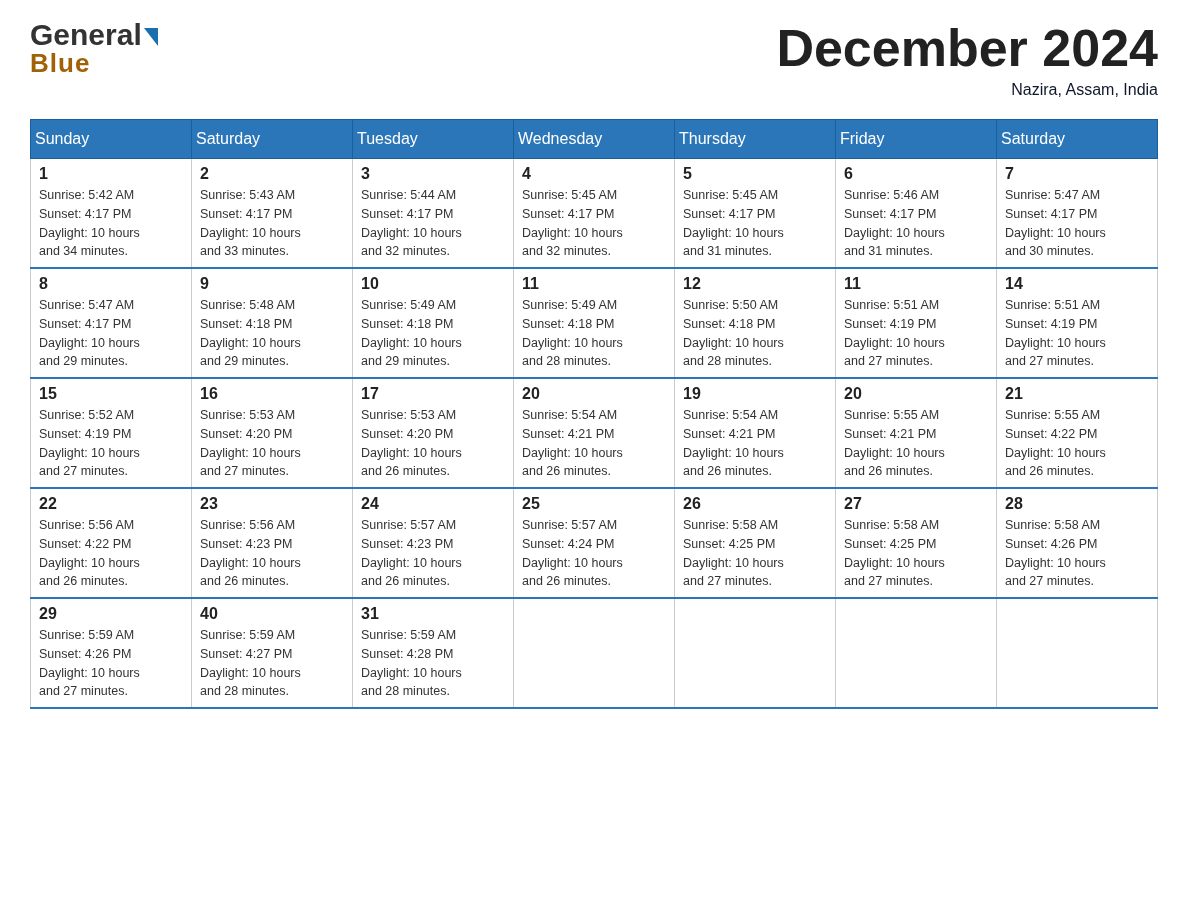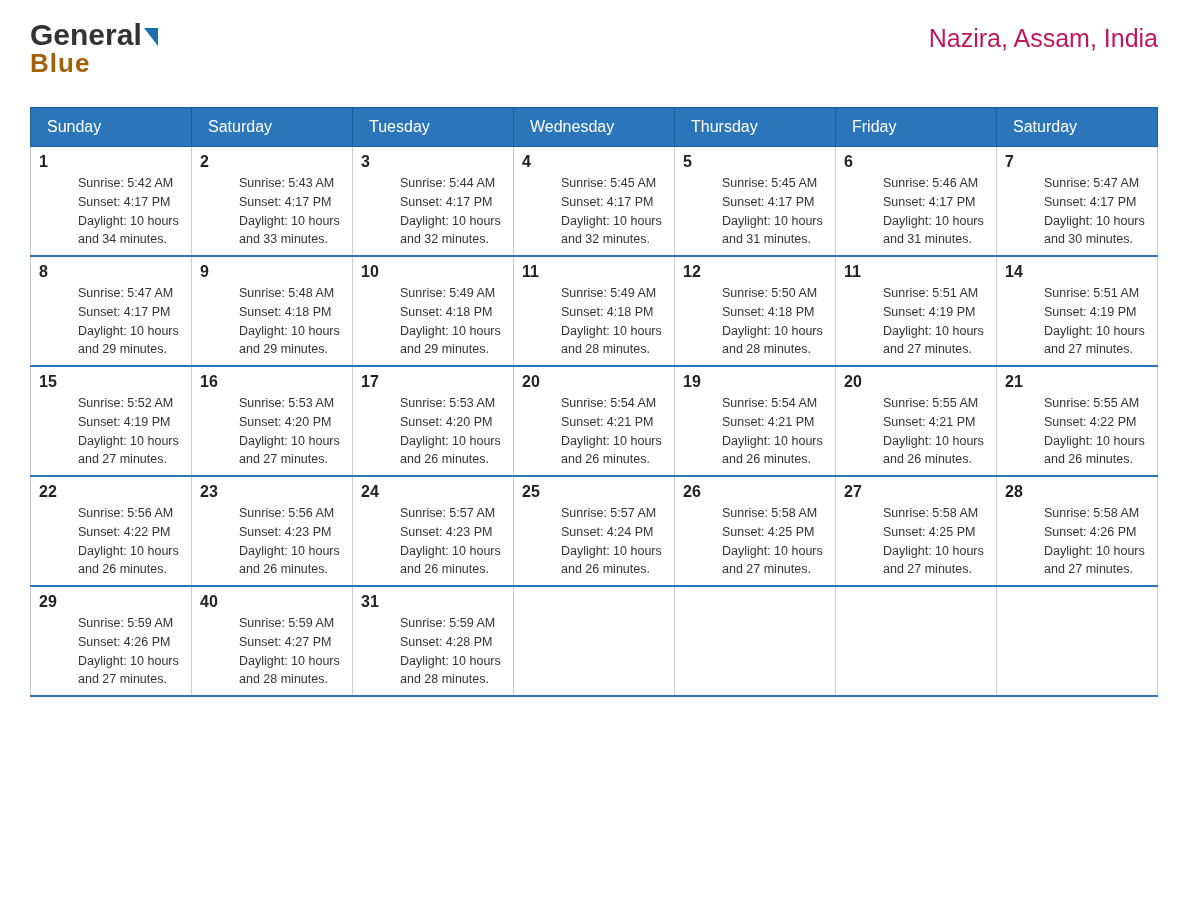--- a/index.html
+++ b/index.html
@@ -7,49 +7,49 @@
       font-family: Arial, Helvetica, sans-serif;
       background: #ffffff;
       padding: 20px 30px;
       width: 1188px;
       min-height: 918px;
     }
     .header-area {
       display: flex;
       justify-content: space-between;
       align-items: flex-start;
-      margin-bottom: 28px;
+      margin-bottom: 20px;
     }
     .logo-area {
       display: flex;
       flex-direction: column;
       align-items: flex-start;
     }
     .title-area {
       text-align: right;
     }
     .cal-title {
       font-size: 52px;
       font-weight: bold;
       color: #222;
       line-height: 1.1;
     }
     .cal-subtitle {
-      font-size: 25px;
-      color: #be185d;
+      font-size: 16px;
+      color: #0f172a;
       margin-top: 4px;
     }
     table {
       width: 100%;
       border-collapse: collapse;
     }
     thead tr th {
       background-color: #2a76b8;
       color: #ffffff;
-      padding: 10px 16px;
+      padding: 10px 4px;
       font-size: 16px;
       font-weight: normal;
       text-align: left;
       border: 1px solid #1a5f9a;
     }
     tbody tr td {
       vertical-align: top;
       border: 1px solid #ccc;
       padding: 6px 8px;
       width: 14.28%;
@@ -61,37 +61,37 @@
     .day-number {
       font-size: 16px;
       font-weight: bold;
       color: #222;
       margin-bottom: 3px;
     }
     .day-info {
       font-size: 12.5px;
       color: #333;
       line-height: 1.5;
-      margin-left: 39px;
     }
     .empty-cell {
       background: #fff;
     }
   </style>
 </head>
 <body>
 
 <div class="header-area">
   <div class="logo-area">
     <div style="font-size:30px;font-weight:bold;color:#333;line-height:1;">
       General<span style="display:inline-block;width:0;height:0;border-left:14px solid transparent;border-right:0;border-top:18px solid #1a6faf;margin-left:2px;vertical-align:middle;"></span>
     </div>
     <div style="font-size:26px;font-weight:bold;color:#a16207;margin-top:-2px;letter-spacing:1px;">Blue</div>
   </div>
   <div class="title-area">
+    <div class="cal-title">December 2024</div>
     <div class="cal-subtitle">Nazira, Assam, India</div>
   </div>
 </div>
 
 <table>
   <thead>
     <tr>
     <th>Sunday</th>
         <th>Saturday</th>
         <th>Tuesday</th>

